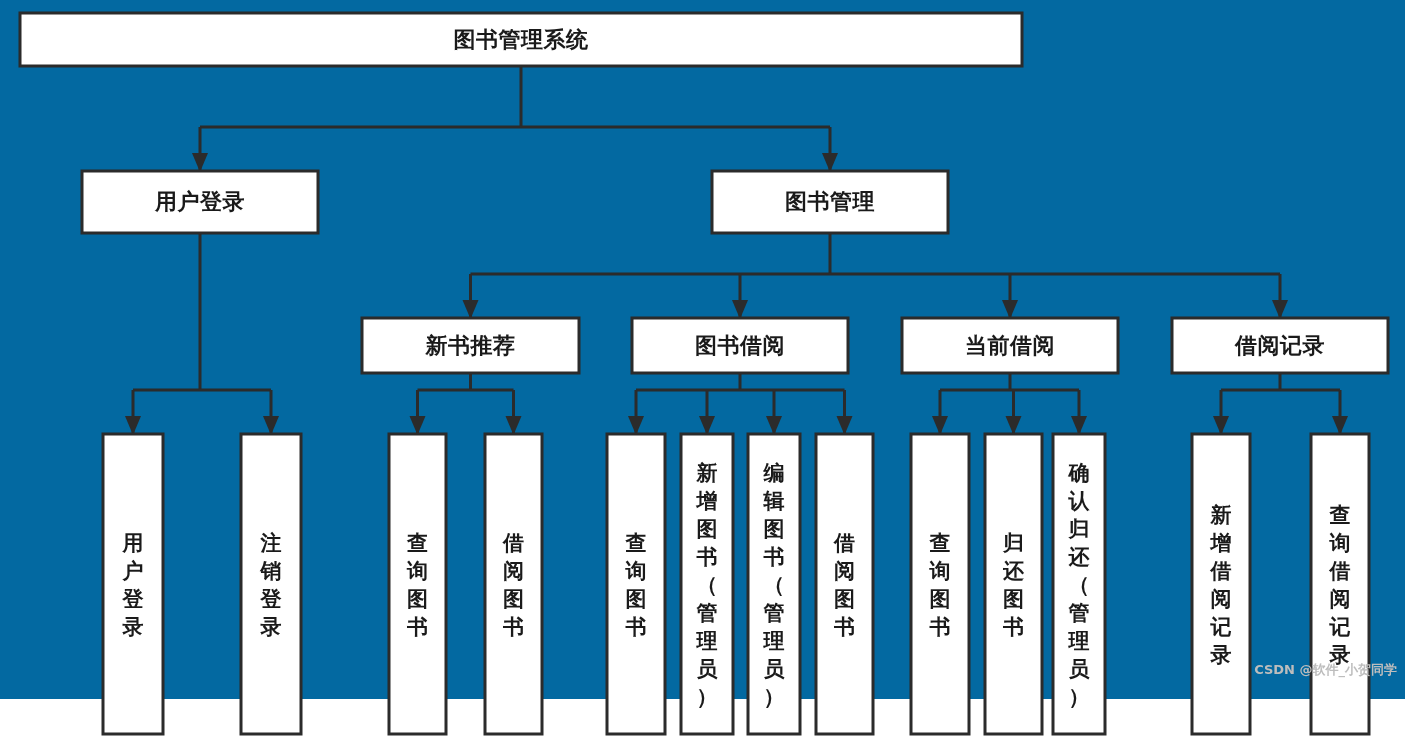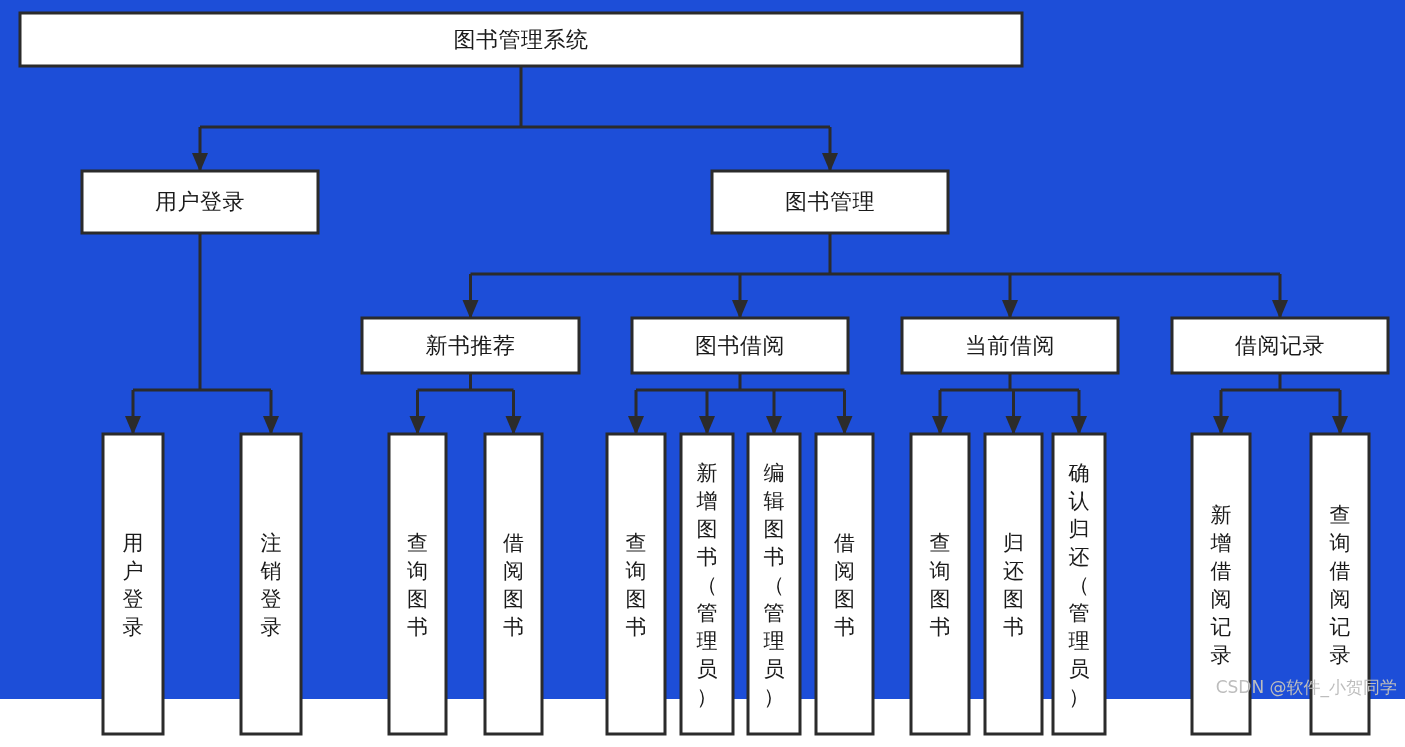--- a/index.html
+++ b/index.html
@@ -12,21 +12,22 @@
     width: 1405px;
     height: 747px;
     font-family: "DejaVu Sans", "Liberation Sans", sans-serif;
     overflow: hidden;
     position: relative;
   }
   #diagram-root {
     position: relative;
     width: 1405px;
     height: 699px;
-    background: #1d4ed8;
+    background: #0369a1;
+    font-weight: bold;
   }
   svg#diagram-canvas {
     position: absolute;
     left: 0;
     top: 0;
     width: 1405px;
     height: 747px;
     display: block;
   }
   .node-box {
@@ -55,23 +56,23 @@
   .node-label-v {
     font-family: "DejaVu Sans", "Liberation Sans", sans-serif;
     font-size: 21px;
     fill: #1a1a1a;
     text-anchor: middle;
     letter-spacing: 0px;
   }
   .watermark-text {
     position: absolute;
     right: 8px;
-    bottom: 0;
-    font-family: "DejaVu Sans", "Liberation Sans", sans-serif;
-    font-size: 17px;
+    bottom: 20px;
+    font-family: "DejaVu Sans", "Liberation Sans", sans-serif;
+    font-size: 13px;
     color: #bdbdbd;
     white-space: nowrap;
     user-select: none;
     pointer-events: none;
   }
 </style>
 </head>
 <body>
 
 <div id="diagram-root">

